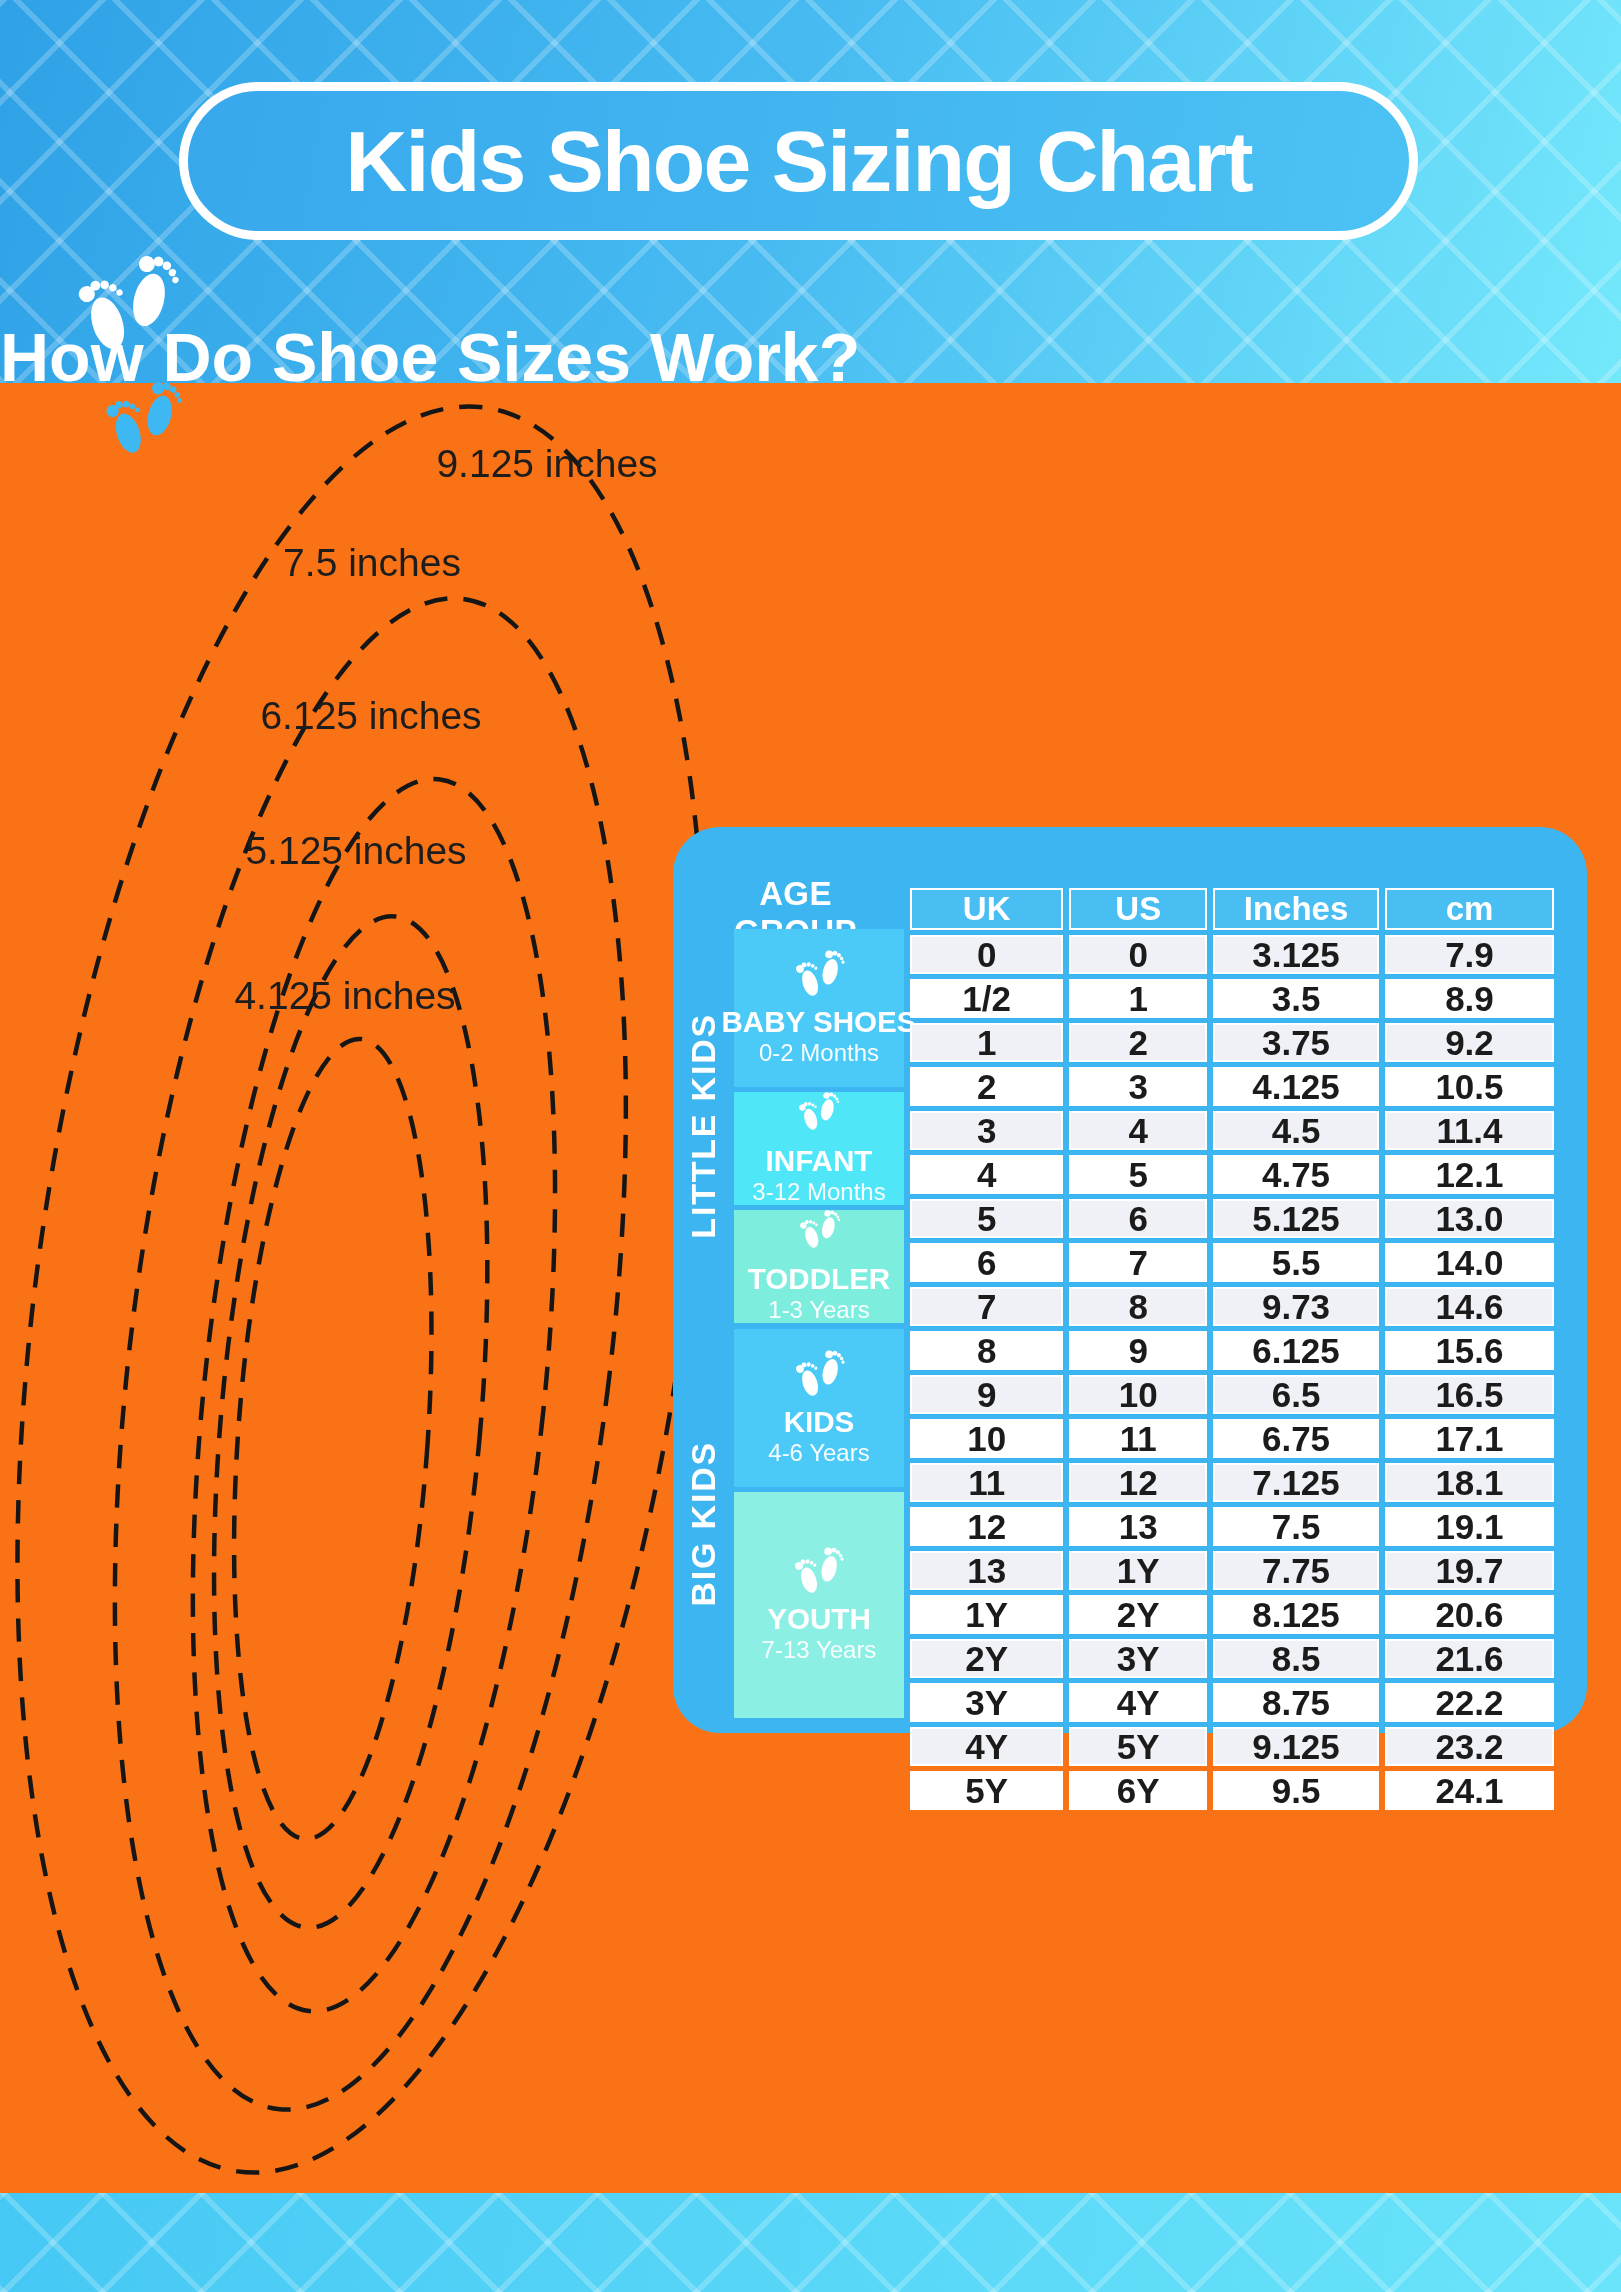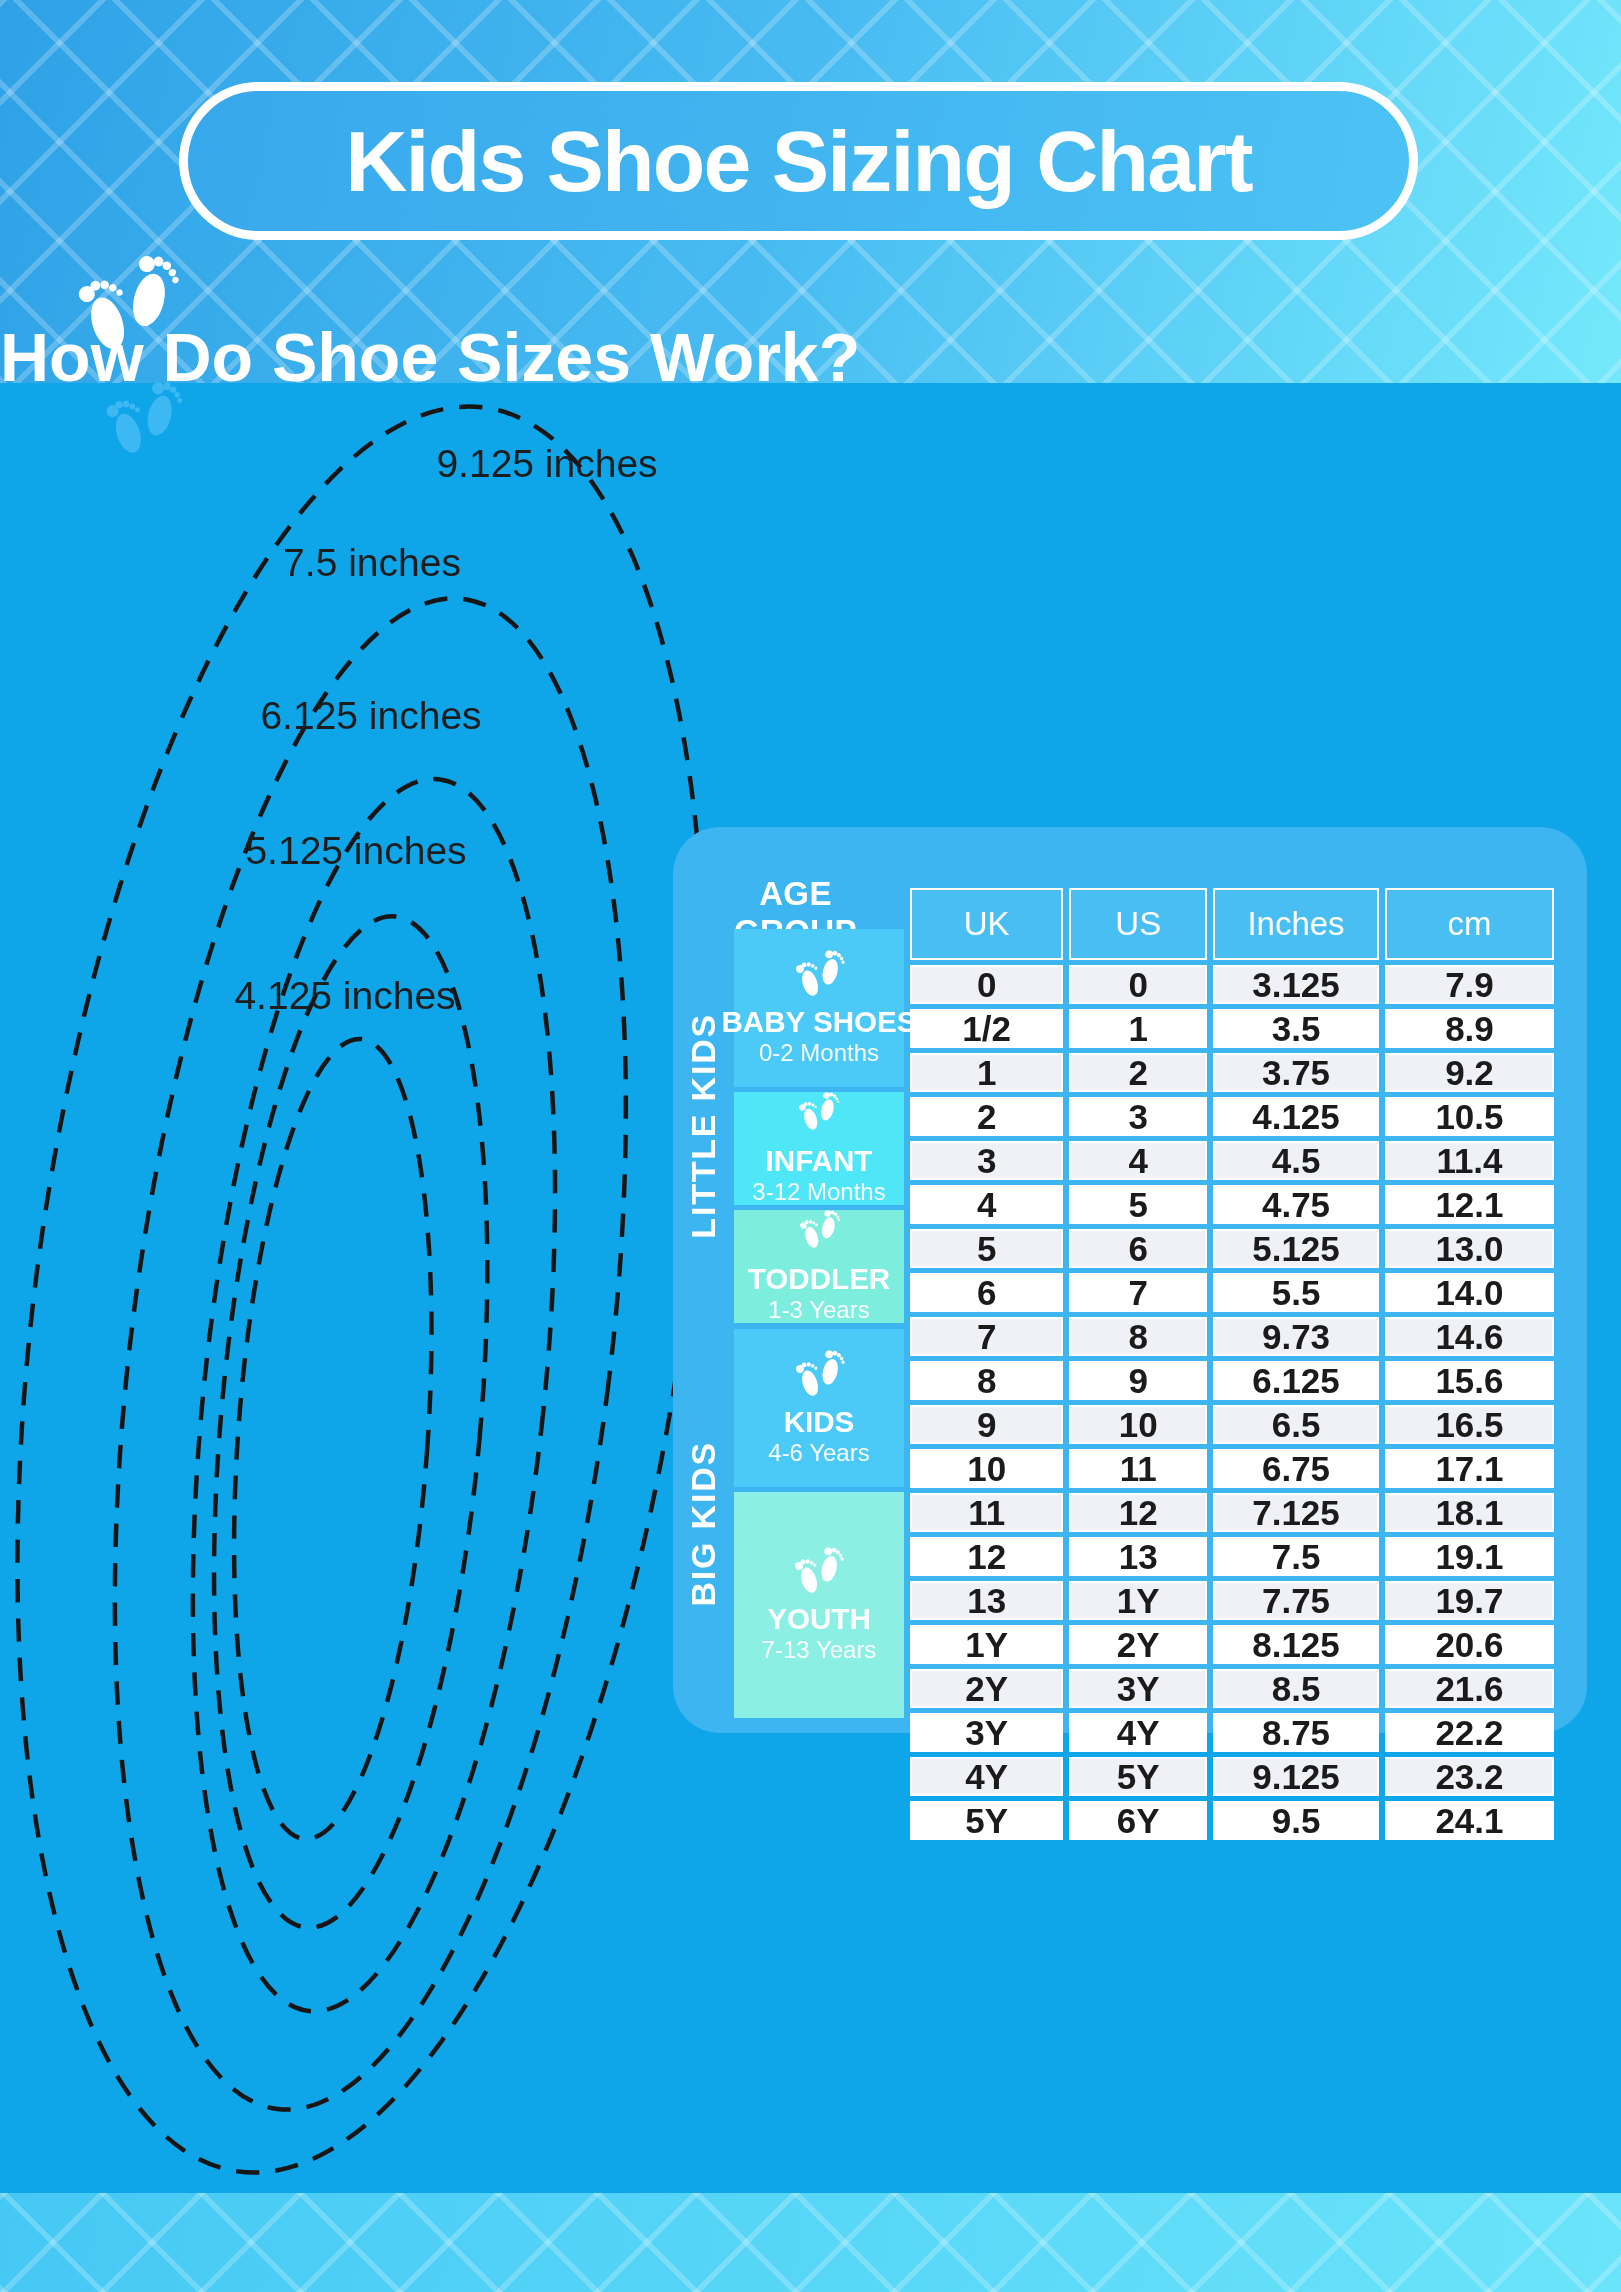--- a/index.html
+++ b/index.html
@@ -1,16 +1,16 @@
 <!DOCTYPE html>
 <html style="font-size:14.3px"><head>
 <meta charset="utf-8">
 <style>
   html,body { margin:0; padding:0; background:#ffffff; }
-  .page { position:relative; width:1622px; height:2293px; overflow:hidden; background:#0ea5e9;
+  .page { position:relative; width:1622px; height:2293px; overflow:hidden; background:#f97316;
           font-family:"Liberation Sans", sans-serif; }
 
   
   .banner { position:absolute; left:0; top:0; width:100%; height:383px;
             background:linear-gradient(105deg,#2fa2e7 0%,#47bbf1 48%,#74e8fb 100%); }
   .bottom-strip { position:absolute; left:0; top:2193px; width:100%; height:99px;
             background:linear-gradient(100deg,#45c8f4 0%,#6ae4fa 100%); }
   .pattern { position:absolute; inset:0; pointer-events:none;
             background-image:
               repeating-linear-gradient(45deg,  rgba(255,255,255,0.22) 0 5.4px, rgba(0,0,0,0) 5.4px 70px),
@@ -58,22 +58,22 @@
   .ab-range { font-size:24px; font-weight:500; opacity:0.95; white-space:nowrap; }
   .ab-baby    { top:102px; height:158px; background:#4ccaf7; }
   .ab-infant  { top:265px; height:113px; background:#4fe7f7; }
   .ab-toddler { top:383px; height:113px; background:#7dedde; }
   .ab-kids    { top:502px; height:158px; background:#4ccaf7; }
   .ab-youth   { top:665px; height:226px; background:#8cefe4; }
 
   
   .data-grid { position:absolute; left:231px; top:56px; width:656px; }
   .data-grid table { width:100%; border-collapse:separate; border-spacing:6.3px 5.4px; }
-  .data-grid th { box-sizing:border-box; height:39px; padding:15px; border:2.7px solid #ffffff;
-            background:#49bef3; color:#ffffff; font-size:33px; font-weight:400; }
+  .data-grid th { box-sizing:border-box; height:39px; padding:0; border:2.7px solid #ffffff;
+            background:#49bef3; color:#ffffff; font-size:33px; font-weight:700; }
   .data-grid td { box-sizing:border-box; height:34px; padding:0; border:2.7px solid #ffffff;
             text-align:center; font-size:35px; font-weight:600; color:#1b1b1b; line-height:1; }
   .data-grid tr.odd td  { background:#eff1f6; }
   .data-grid tr.even td { background:#ffffff; }
 
   .hidden-defs { position:absolute; width:0; height:0; overflow:hidden; }
 </style>
 </head>
 <body>
 

